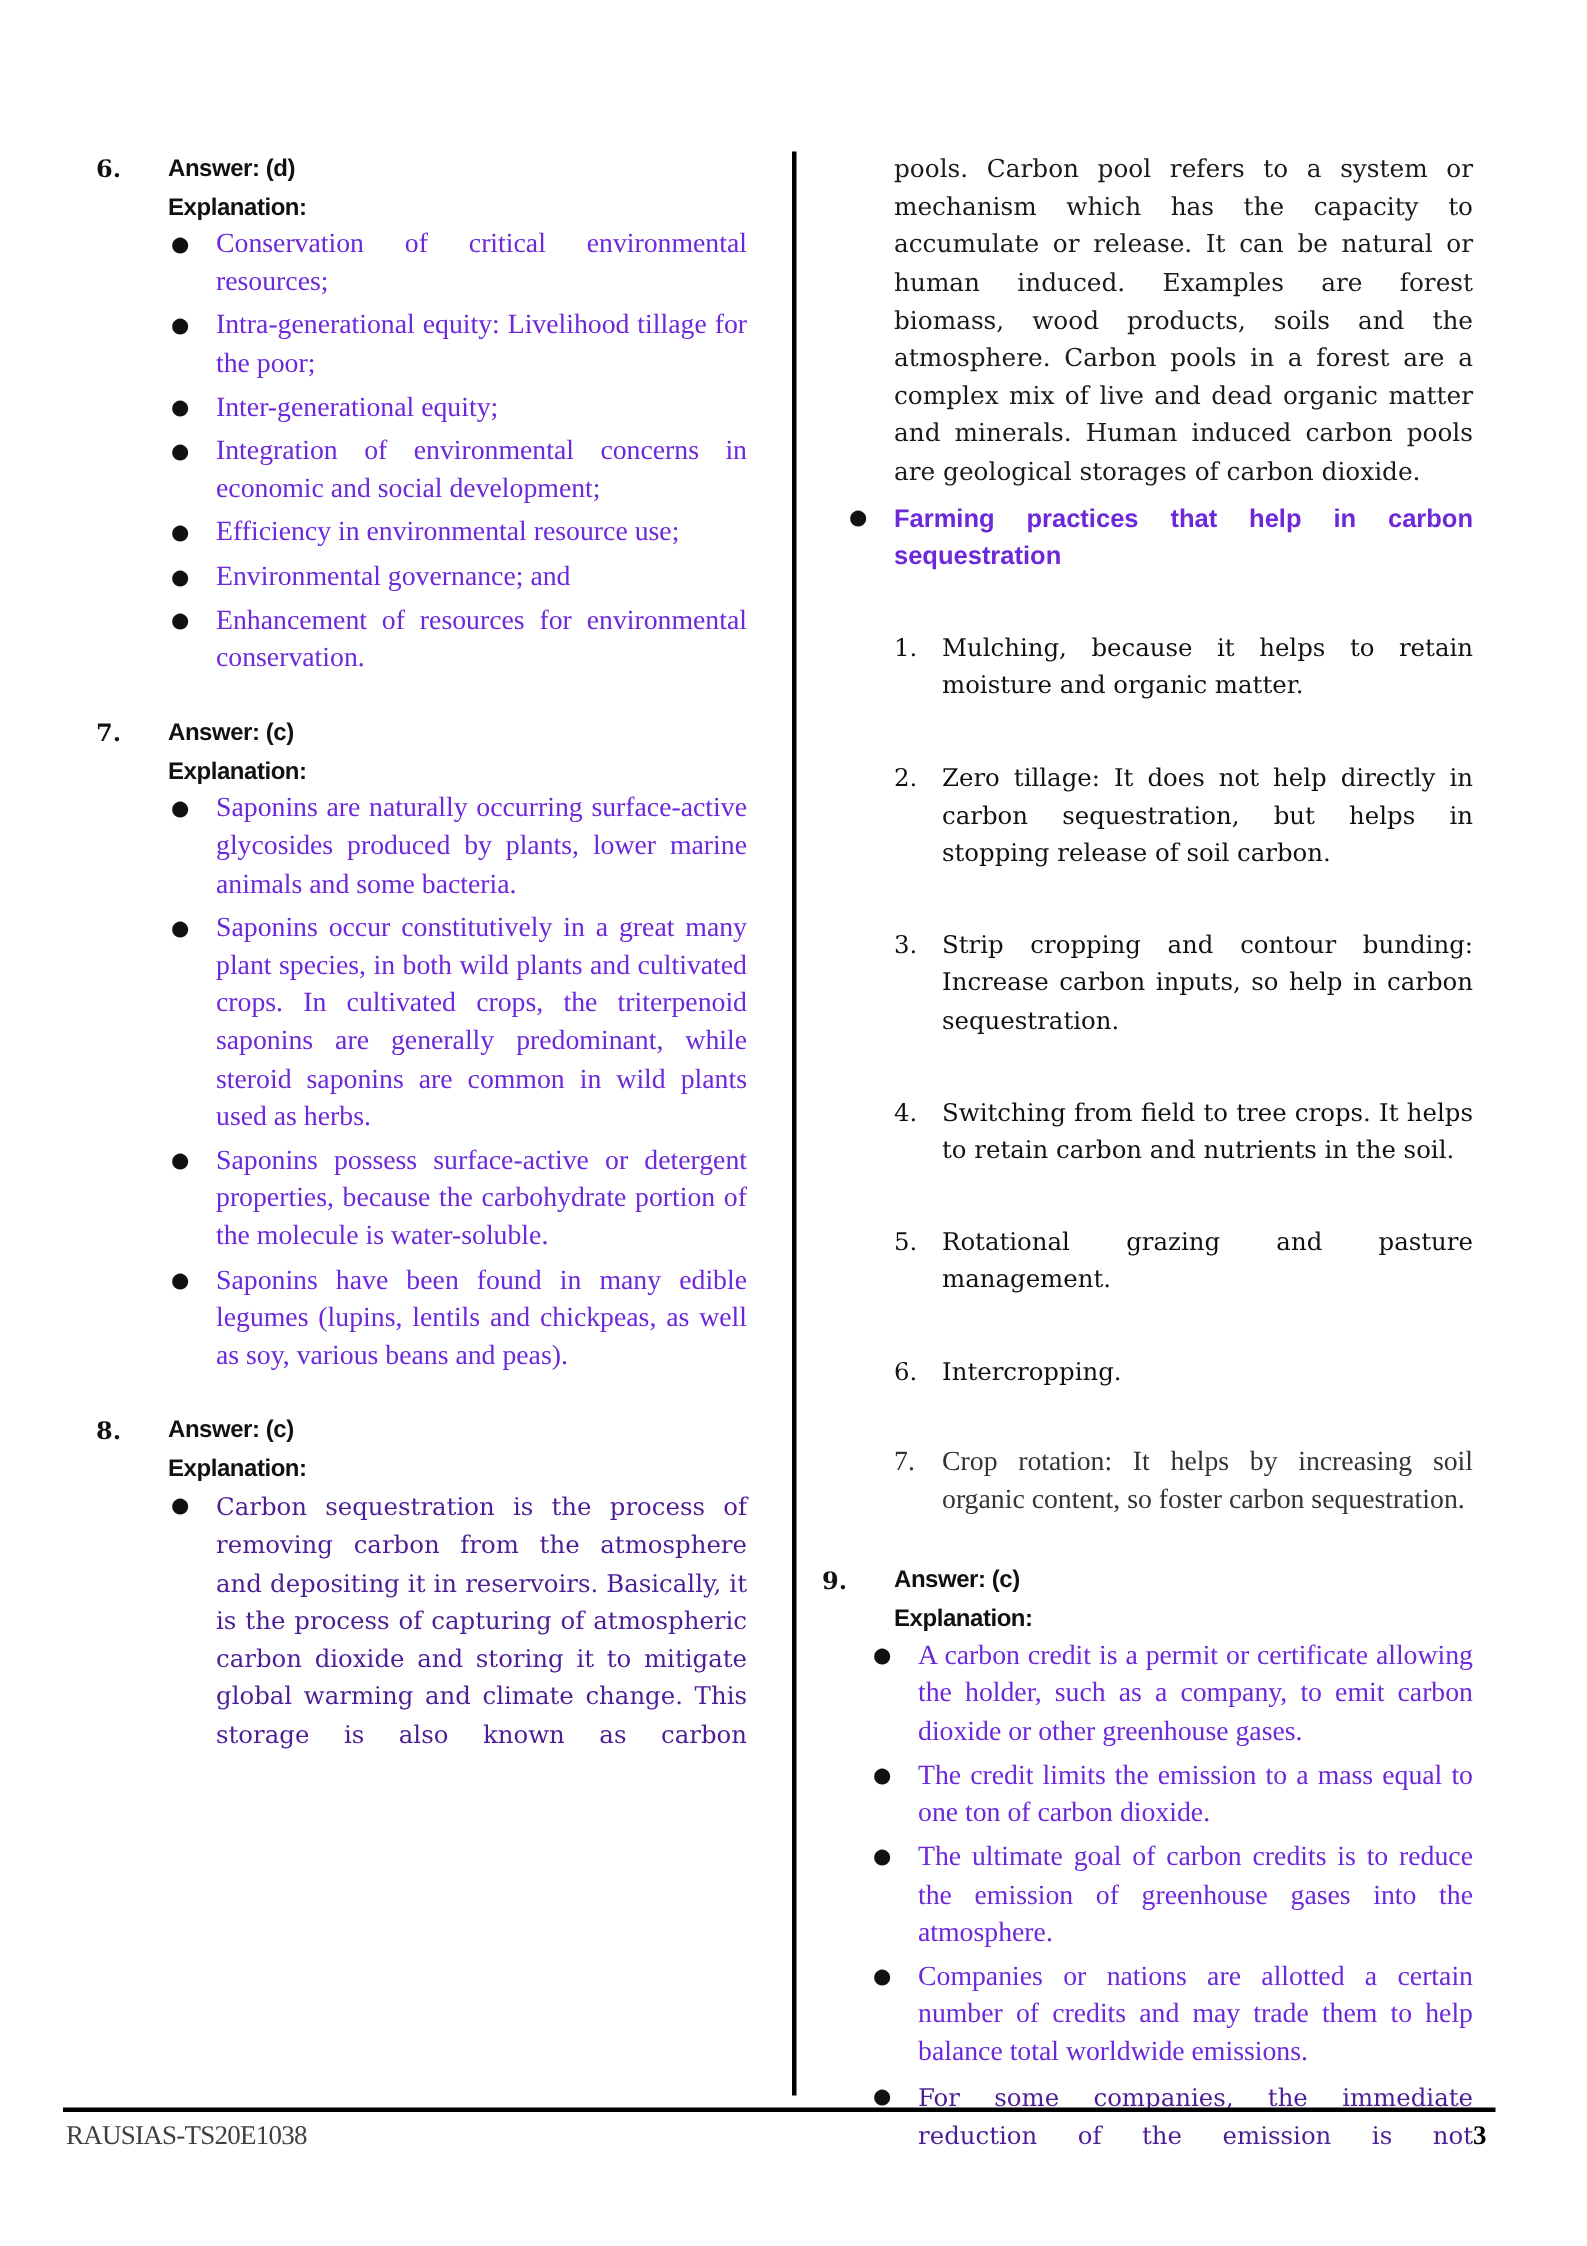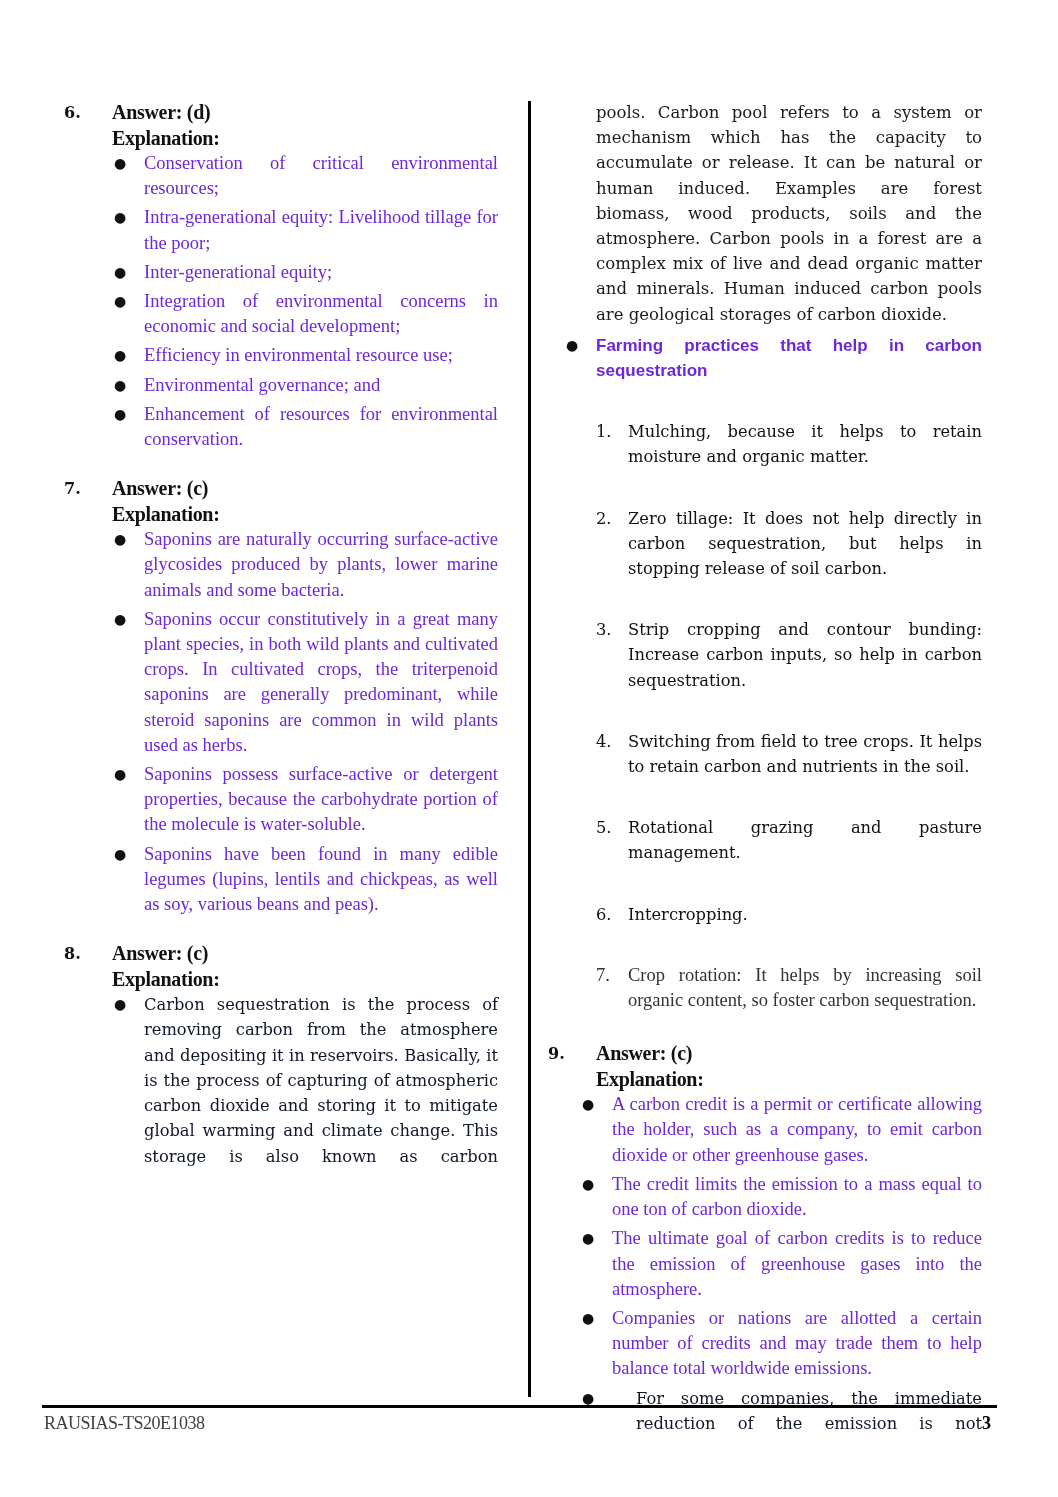--- a/index.html
+++ b/index.html
@@ -9,28 +9,28 @@
     .col-left { left: 64px; width: 434px; }
     .col-right { left: 548px; width: 434px; }
     .divider { position: absolute; left: 528px; top: 101px; width: 3px; height: 1296px; background: #000; }
     .footer-rule { position: absolute; left: 42px; top: 1405px; width: 955px; height: 3px; background: #000; }
     .footer-left { position: absolute; left: 44px; top: 1413px; font-family: "Liberation Serif", serif; font-size: 18px; letter-spacing: -0.5px; color: #404040; }
     .footer-right { position: absolute; left: 982px; top: 1413px; font-family: "Liberation Serif", serif; font-size: 18px; color: #000; font-weight: bold; }
 
     .q { position: relative; }
     .qnum { position: absolute; left: 0; top: 0; font-family: "DejaVu Serif", serif; font-weight: bold; font-size: 16px; line-height: 25px; }
     .qbody { margin-left: 48px; }
-    .ans, .exp { font-family: Liberation Serif, serif; font-weight: bold; font-size: 20px; line-height: 25.5px; letter-spacing: -0.3px; }
+    .ans, .exp { font-family: Liberation Sans, sans-serif; font-weight: bold; font-size: 16px; line-height: 25.5px; letter-spacing: -0.3px; }
     .para { font-family: "DejaVu Serif", serif; font-size: 16.5px; line-height: 25.2px; text-align: justify; color: #1a1a1a; }
     .para.serif2, .bl.serif2 .txt { font-family: "Liberation Serif", serif; font-size: 18.5px; }
     ul.bullets { list-style: none; margin: 0; padding: 0; }
     .bl { position: relative; padding-left: 32px; margin-bottom: 4px; }
     .bl .dot { position: absolute; left: 2px; top: 0; font-size: 14px; line-height: 25px; font-family: "DejaVu Sans", sans-serif; }
     .bl .txt { display: block; text-align: justify; text-align-last: left; font-family: "Liberation Serif", serif; font-size: 18.5px; line-height: 25.2px; color: #6d28d9; }
-    .bl.bold-serif .txt { font-family: "DejaVu Serif", serif; font-size: 16.3px; color: #0f172a; }
+    .bl.bold-serif .txt { font-family: "DejaVu Serif", serif; font-size: 16.3px; color: #4c1d95; }
     .bl.strong .txt { font-family: Liberation Sans, sans-serif; font-weight: bold; font-size: 17px; }
     ol.nums { list-style: none; margin: 0; padding: 0; }
     .nl { position: relative; padding-left: 32px; margin-bottom: 4px; }
     .nl .n { position: absolute; left: 0; top: 0; font-family: "DejaVu Serif", serif; font-size: 16.3px; line-height: 25.2px; }
     .nl .txt { display: block; text-align: justify; text-align-last: left; font-family: "DejaVu Serif", serif; font-size: 16.3px; line-height: 25.2px; margin-top: 36px; }
     .nl.plain .n, .nl.plain .txt { font-family: "Liberation Serif", serif; font-size: 18.5px; color: #333; }
     .gap { height: 20px; }
   </style>
 </head>
 <body>
@@ -187,21 +187,21 @@
           <li class="bl serif2">
               <span class="dot">●</span>
               <span class="txt">The ultimate goal of carbon credits is to reduce the emission of greenhouse gases into the atmosphere.</span>
             </li>
           <li class="bl serif2">
               <span class="dot">●</span>
               <span class="txt">Companies or nations are allotted a certain number of credits and may trade them to help balance total worldwide emissions.</span>
             </li>
           <li class="bl bold-serif">
               <span class="dot">●</span>
-              <span class="txt" style="text-align-last: justify; margin-left: 24px;">For some companies, the immediate reduction of the emission is not</span>
+              <span class="txt" style="text-align-last: justify;">For some companies, the immediate reduction of the emission is not</span>
             </li>
         </ul>
       </div>
     </div>
   </div>
 
   <div class="footer-rule"></div>
   <div class="footer-left">RAUSIAS-TS20E1038</div>
   <div class="footer-right">3</div>
 </div>

